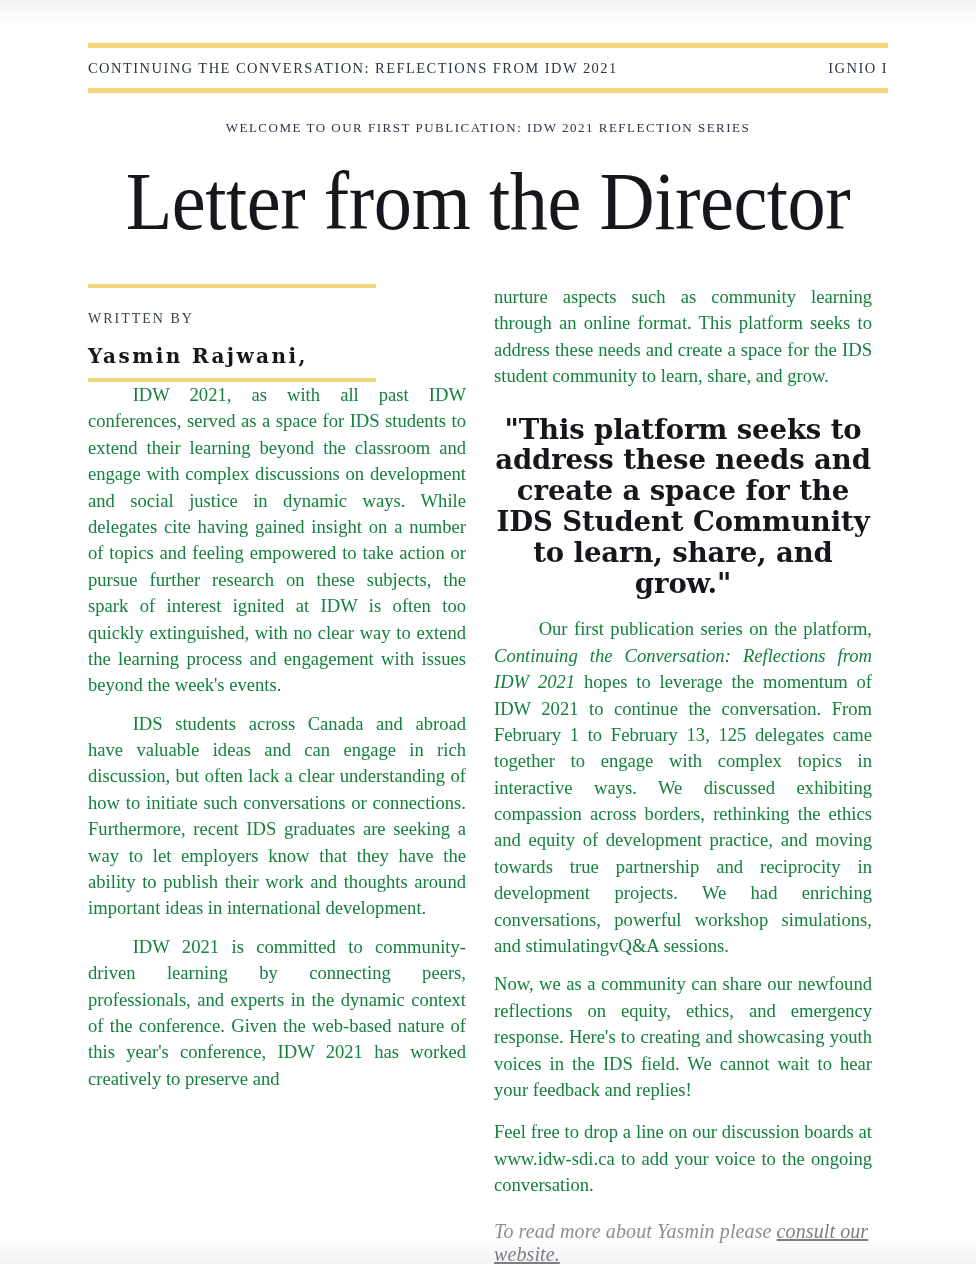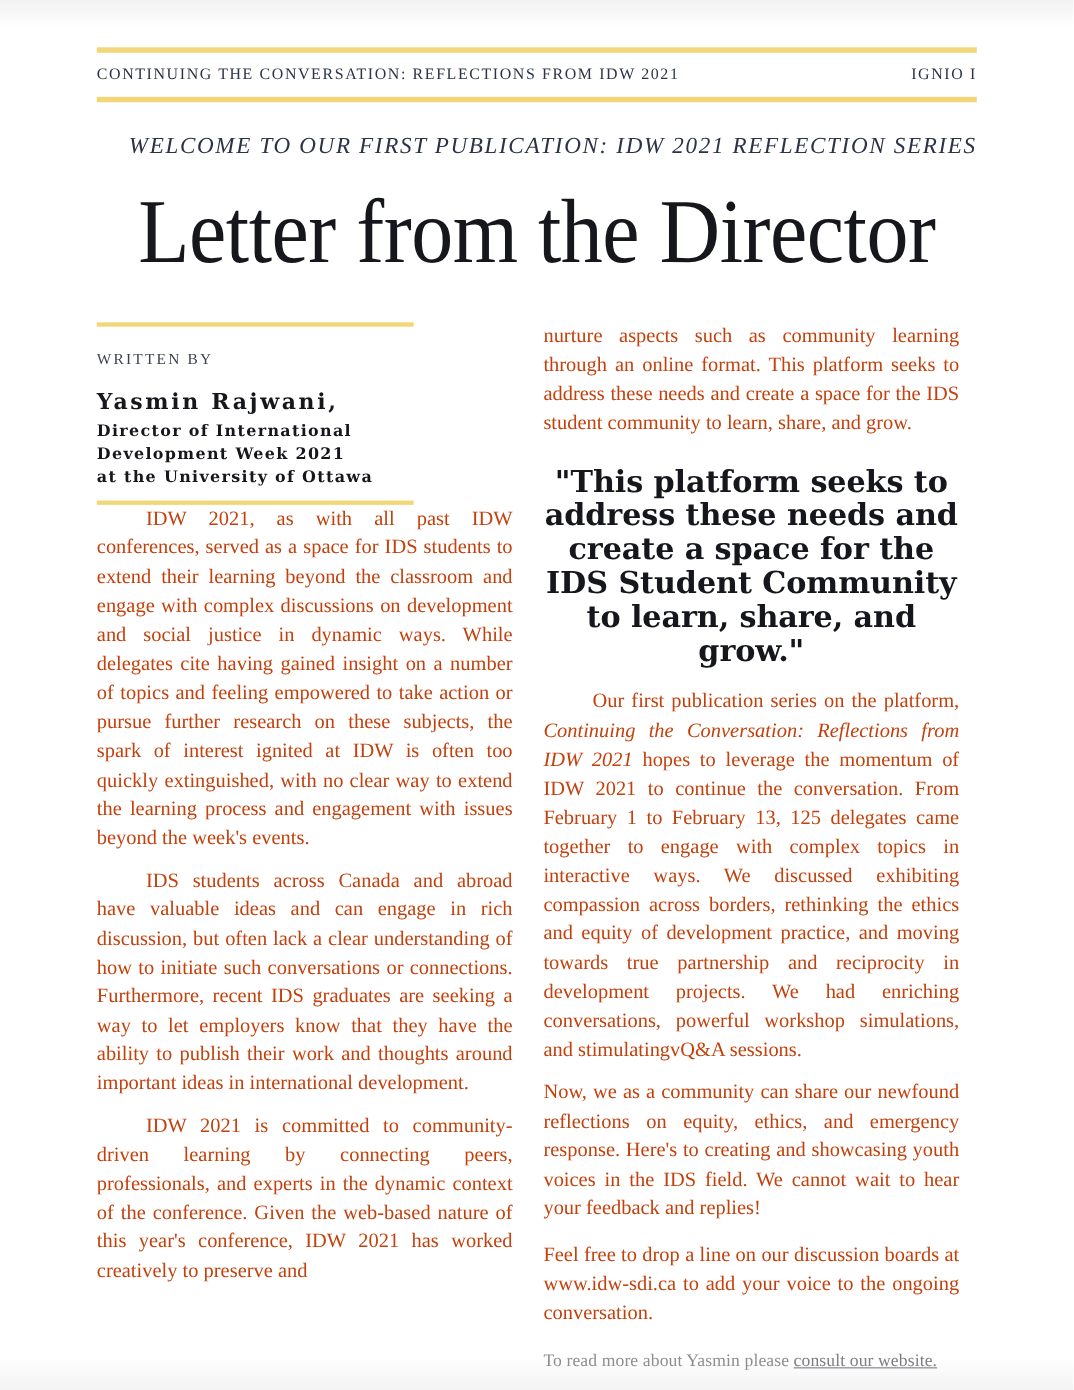--- a/index.html
+++ b/index.html
@@ -62,26 +62,25 @@
   .masthead-right {
     font-family: "Liberation Serif", "DejaVu Serif", serif;
     font-size: 14.5px;
     letter-spacing: 1.45px;
     color: #2b3347;
     white-space: nowrap;
   }
 
   
   .kicker {
-    text-align: right;
-    font-size: 21px;
+    text-align: center;
+    font-size: 13px;
     letter-spacing: 1.5px;
     color: #2b3347;
     margin-top: 27px;
-    font-style: italic;
   }
   .headline {
     text-align: center;
     font-size: 83px;
     line-height: 1.0;
     font-weight: 400;
     letter-spacing: -0.5px;
     color: #15171d;
     margin: 24px 0 0 0;
     transform: scaleX(0.92);
@@ -136,21 +135,21 @@
     margin: 5px 0 0 0;
   }
 
   
   p.body {
     font-size: 18.6px;
     line-height: 1.42;
     text-align: justify;
     text-justify: inter-word;
     margin: 0 0 0 0;
-    color: #c2410c;
+    color: #15803d;
     hyphens: none;
   }
   p.body + p.body {
     margin-top: 12px;
   }
   .indent {
     text-indent: 2.4em;
   }
   .left-first {
     margin-top: 25px;
@@ -169,24 +168,25 @@
   }
 
   .right-col p.body.tight {
     margin-bottom: 12px;
   }
 
   .gap-sm { height: 16px; }
 
   
   .footnote {
-    font-size: 16px;
+    font-size: 20px;
     color: #8e8e92;
     margin-top: 21px;
     letter-spacing: 0.1px;
+    font-style: italic;
   }
   .footnote a,
   .footnote .link {
     color: #7d7d84;
     text-decoration: underline;
   }
 </style>
 </head>
 <body>
 
@@ -213,25 +213,20 @@
     <div class="columns">
 
       <div class="col left-col">
 
         <div class="byline-rule-top"></div>
 
         <div class="written-by">WRITTEN BY</div>
 
         <div class="author-name">Yasmin Rajwani,</div>
 
-        <div class="author-role">
-          <div>Director of International</div>
-          <div>Development Week 2021</div>
-          <div>at the University of Ottawa</div>
-        </div>
 
         <div class="byline-rule-bottom"></div>
 
         <p class="body indent left-first">IDW 2021, as with all past IDW conferences, served as a space for IDS students to extend their learning beyond the classroom and engage with complex discussions on development and social justice in dynamic ways. While delegates cite having gained insight on a number of topics and feeling empowered to take action or pursue further research on these subjects, the spark of interest ignited at IDW is often too quickly extinguished, with no clear way to extend the learning process and engagement with issues beyond the week's events.</p>
 
         <p class="body indent">IDS students across Canada and abroad have valuable ideas and can engage in rich discussion, but often lack a clear understanding of how to initiate such conversations or connections. Furthermore, recent IDS graduates are seeking a way to let employers know that they have the ability to publish their work and thoughts around important ideas in international development.</p>
 
         <p class="body indent">IDW 2021 is committed to community-driven learning by connecting peers, professionals, and experts in the dynamic context of the conference. Given the web-based nature of this year's conference, IDW 2021 has worked creatively to preserve and</p>
 
       </div>

